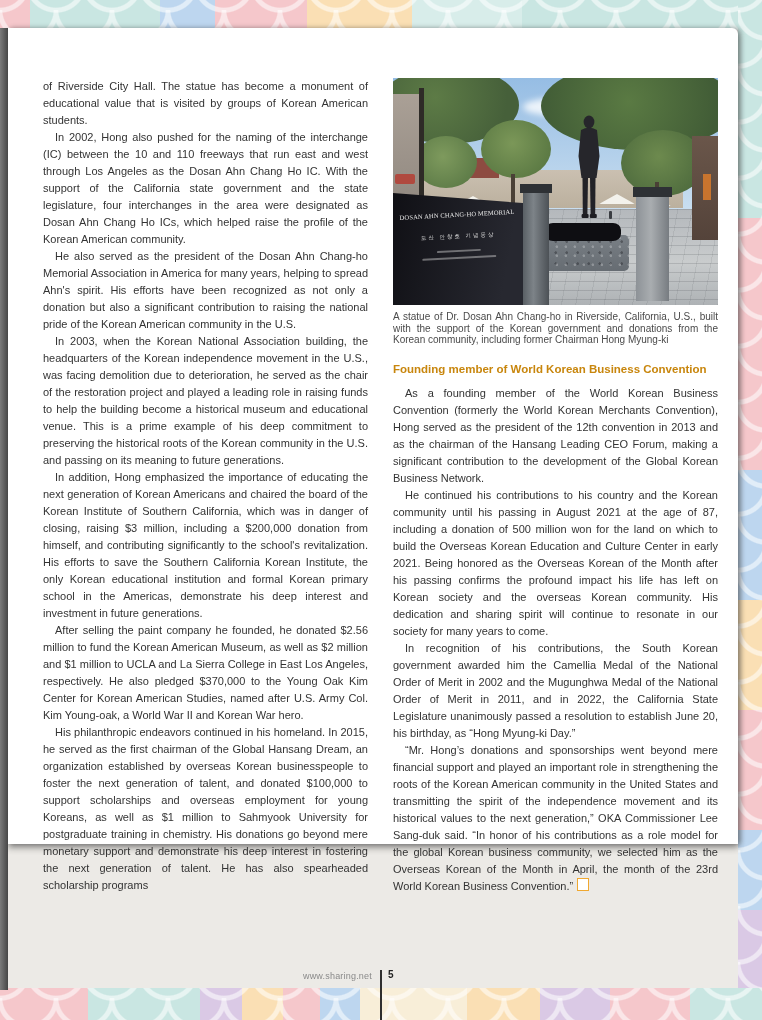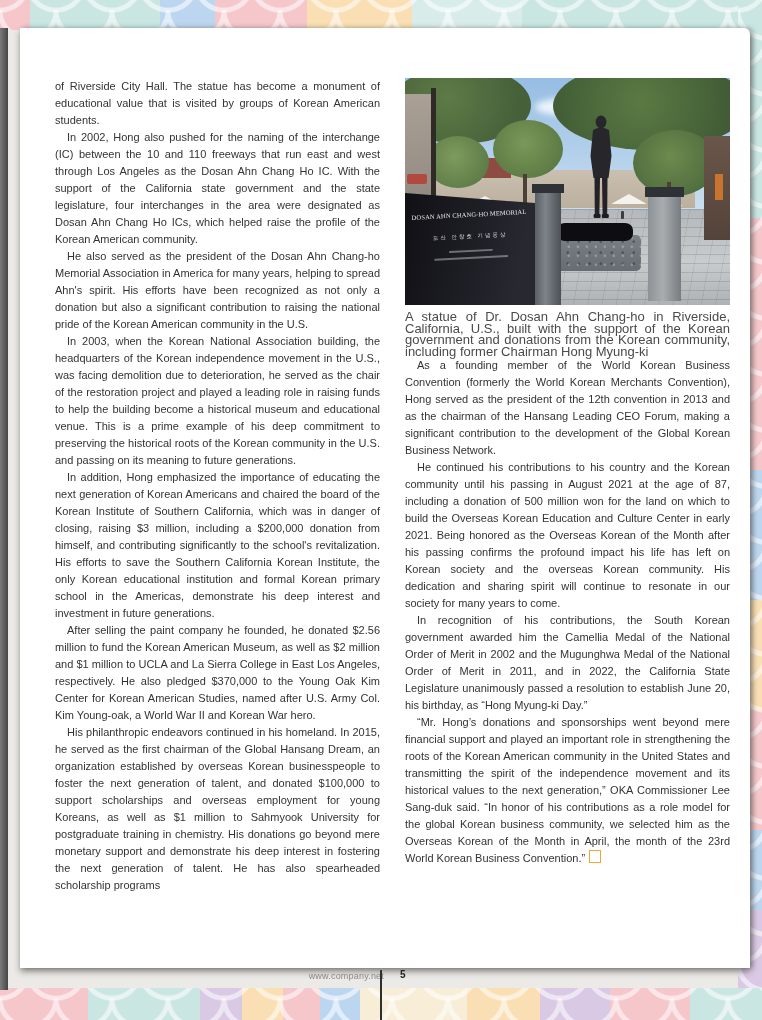--- a/index.html
+++ b/index.html
@@ -22,21 +22,21 @@
   .strip-right{left:738px;top:0;width:24px;height:990px;flex-direction:column;}
   .strip-bottom{left:0;top:988px;width:762px;height:32px;}
   .b{flex:0 0 auto;}
   .c-pink{background:#f5c7cb;} .c-teal{background:#c9e6e2;} .c-blue{background:#bdd6ef;}
   .c-peach{background:#fadfb4;} .c-purple{background:#dac9e5;} .c-cream{background:#f8eed8;}
   .c-mint{background:#d8edea;}
   
   .spine{position:absolute;left:0;top:28px;width:8px;height:962px;z-index:2;
     background:linear-gradient(to right,#7b7b7b,#464646);}
   .page{
-    position:absolute;left:20px;top:28px;width:730px;height:940px;z-index:1;
+    position:absolute;left:8px;top:28px;width:730px;height:816px;z-index:1;
     background:#ffffff;border-radius:0 6px 0 0;
     box-shadow:3px 0 5px rgba(50,50,50,.40), 0 4px 6px rgba(50,50,50,.45);
   }
   
   .col{position:absolute;width:325px;font-size:11px;line-height:17px;color:#333;
     text-align:justify;}
   .col-left{left:35px;top:50px;}
   .col-right{left:385px;top:50px;}
   .col p{margin:0;}
   .col p.ind{text-indent:12px;}
@@ -80,21 +80,21 @@
   .pedestal-top{left:152px;bottom:64px;width:76px;height:18px;background:#0e0e12;border-radius:8px/7px;}
   .pedestal-base{left:144px;bottom:34px;width:92px;height:36px;border-radius:5px;
     background:
       radial-gradient(circle at 20% 30%, rgba(255,255,255,.25) 1px, transparent 1.6px),
       radial-gradient(circle at 70% 60%, rgba(20,20,25,.35) 1px, transparent 1.6px),
       linear-gradient(#7a8086,#666c72);
     background-size:9px 9px,11px 11px,100% 100%;}
   .statue-svg{position:absolute;left:176px;top:36px;width:40px;height:112px;}
   .person{background:#3a3d42;width:3px;height:8px;border-radius:1px;}
   
-  .caption{margin-top:6px;font-size:13px;line-height:11.5px;color:#4a4a4a;text-align:justify;}
+  .caption{margin-top:6px;font-size:10px;line-height:11.5px;color:#4a4a4a;text-align:justify;}
   .cont-para{margin-top:21px !important;}
   
   .end-mark{display:inline-block;width:10px;height:11px;margin-left:4px;vertical-align:-1px;
     border:1px solid #F0A830;background:#fff;font-size:7px;line-height:11px;color:#1a3c8c;
     text-align:center;overflow:hidden;}
   
   .footer-site{position:absolute;left:0;top:943px;width:364px;text-align:right;
     font-size:9px;color:#8a8a8a;letter-spacing:.2px;}
   .footer-num{position:absolute;left:380px;top:941px;font-size:10px;font-weight:bold;color:#222;}
   .footer-divider{position:absolute;left:380px;top:970px;width:2px;height:50px;background:#2f2f2f;z-index:3;}
@@ -203,23 +203,24 @@
           <div class="wall-bar" style="width:44px;"></div>
           <div class="wall-bar" style="width:74px;"></div>
         </div>
       </div>
       <div class="ph wall-pillar"></div>
       <div class="ph pillar-cap" style="left:127px;bottom:112px;width:32px;height:9px;"></div>
     </div>
 
     <div class="caption">A statue of Dr. Dosan Ahn Chang-ho in Riverside, California, U.S., built with the support of the Korean government and donations from the Korean community, including former Chairman Hong Myung-ki</div>
 
+    <p class="sec-heading">Founding member of World Korean Business Convention</p>
     <p class="ind">As a founding member of the World Korean Business Convention (formerly the World Korean Merchants Convention), Hong served as the president of the 12th convention in 2013 and as the chairman of the Hansang Leading CEO Forum, making a significant contribution to the development of the Global Korean Business Network.</p>
     <p class="ind">He continued his contributions to his country and the Korean community until his passing in August 2021 at the age of 87, including a donation of 500 million won for the land on which to build the Overseas Korean Education and Culture Center in early 2021. Being honored as the Overseas Korean of the Month after his passing confirms the profound impact his life has left on Korean society and the overseas Korean community. His dedication and sharing spirit will continue to resonate in our society for many years to come.</p>
     <p class="ind">In recognition of his contributions, the South Korean government awarded him the Camellia Medal of the National Order of Merit in 2002 and the Mugunghwa Medal of the National Order of Merit in 2011, and in 2022, the California State Legislature unanimously passed a resolution to establish June 20, his birthday, as “Hong Myung-ki Day.”</p>
     <p class="ind"><span>“Mr. Hong’s donations and sponsorships went beyond mere financial support and played an important role in strengthening the roots of the Korean American community in the United States and transmitting the spirit of the independence movement and its historical values to the next generation,” OKA Commissioner Lee Sang-duk said. “In honor of his contributions as a role model for the global Korean business community, we selected him as the Overseas Korean of the Month in April, the month of the 23rd World Korean Business Convention.”</span><span class="end-mark">창</span></p>
   </div>
 
-  <div class="footer-site">www.company.net</div>
+  <div class="footer-site">www.sharing.net</div>
   <div class="footer-num">5</div>
 </div>
 
 <div class="footer-divider"></div>
 
 </body></html>

